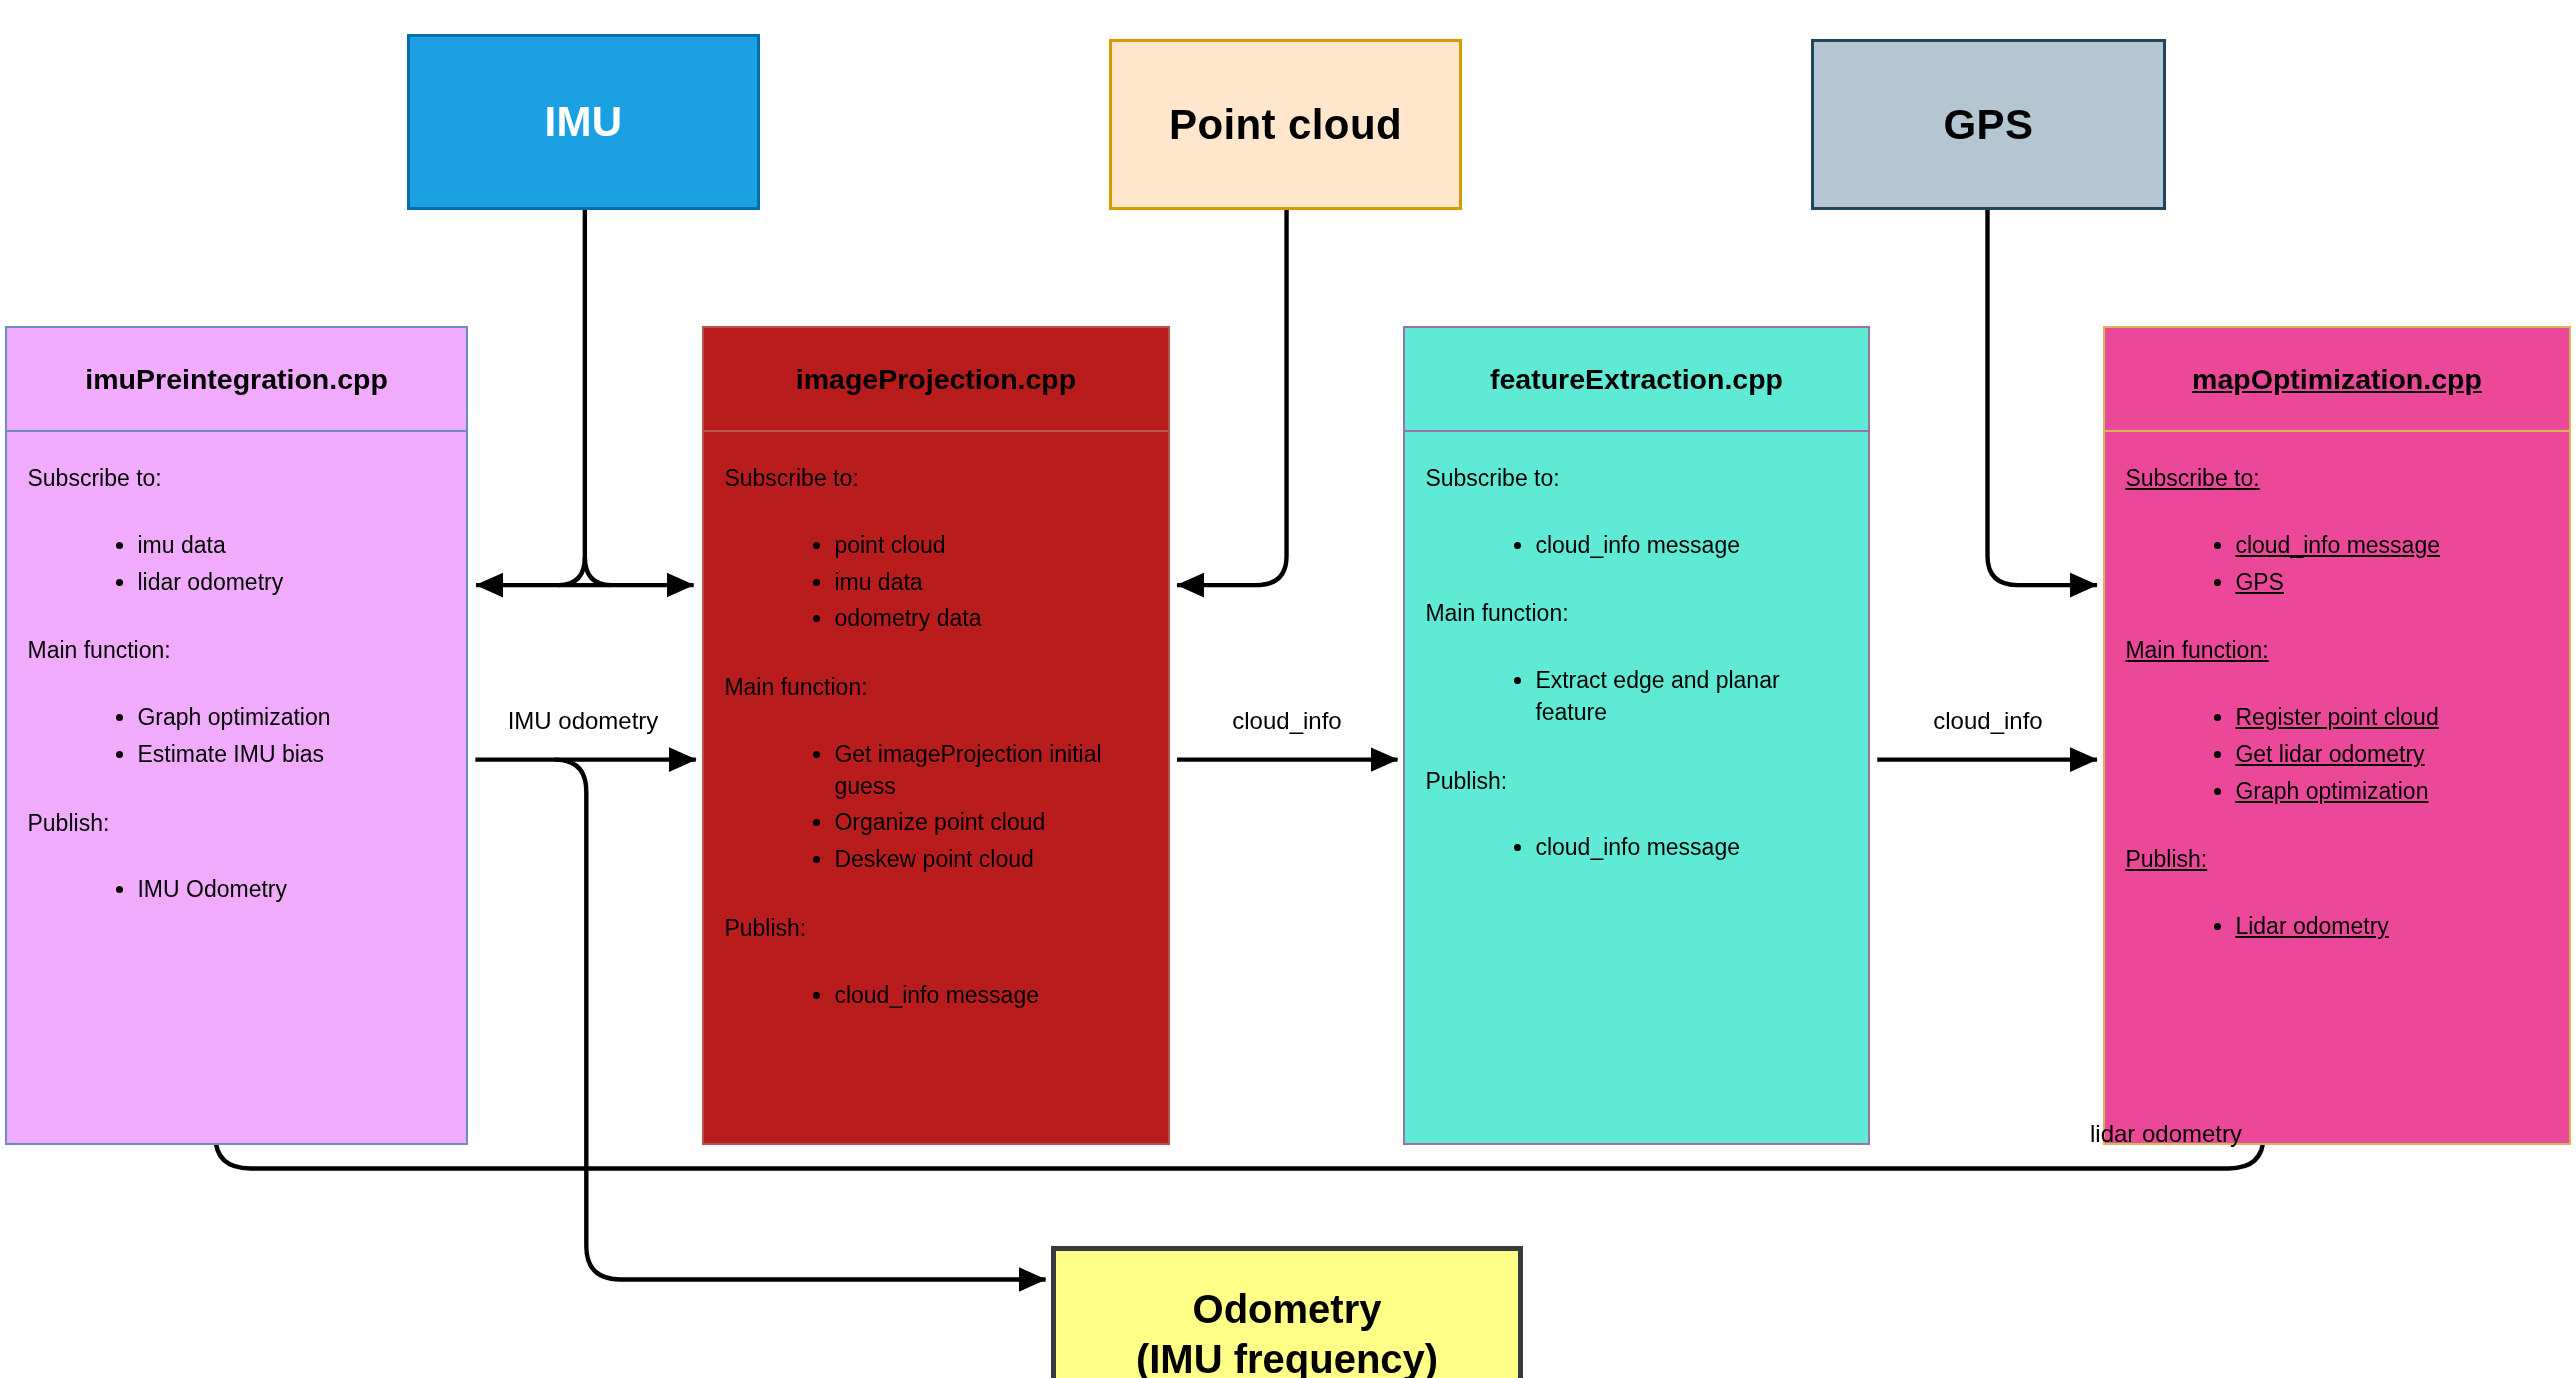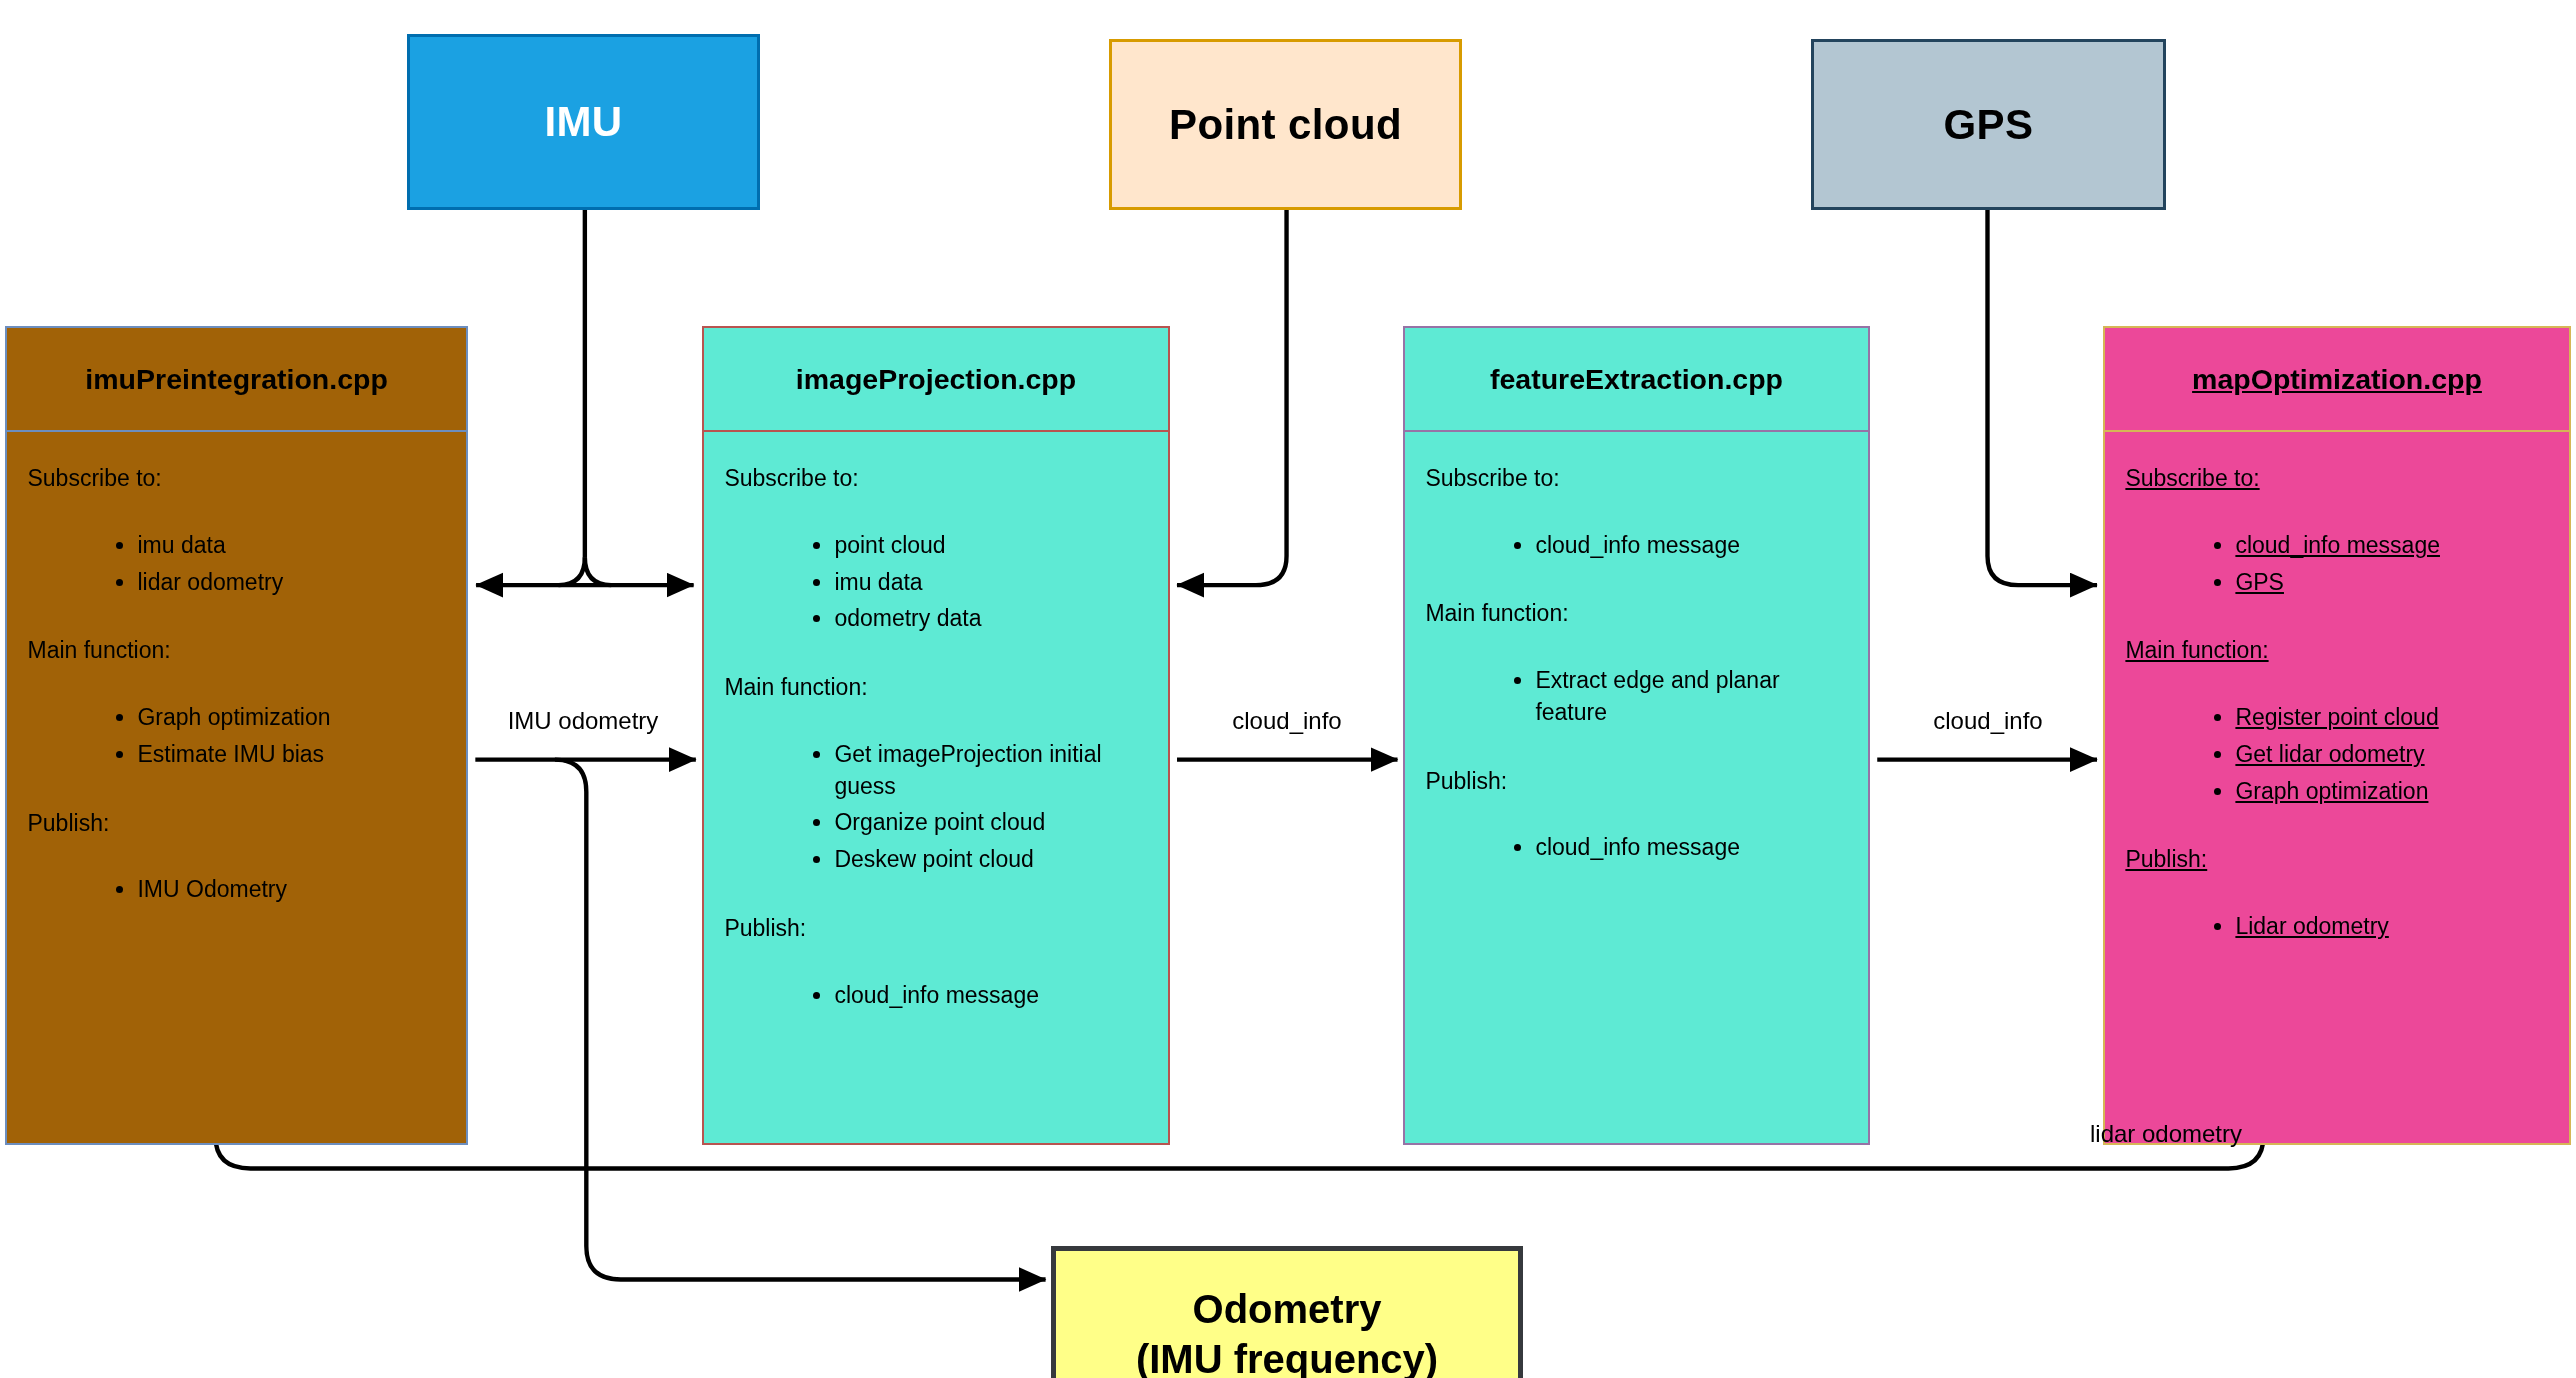--- a/index.html
+++ b/index.html
@@ -140,40 +140,40 @@
   <div class="node source-box" id="imu-box" style="background: rgb(27, 161, 226); border-color: rgb(0, 110, 175); color: rgb(255, 255, 255);">
     <span>IMU</span>
   </div>
   <div class="node source-box" id="pointcloud-box" style="background: rgb(255, 230, 204); border-color: rgb(215, 155, 0); color: rgb(0, 0, 0);">
     <span>Point cloud</span>
   </div>
   <div class="node source-box" id="gps-box" style="background: rgb(179, 198, 210); border-color: rgb(35, 68, 93); color: rgb(0, 0, 0);">
     <span>GPS</span>
   </div>
 
-  <div class="node module-box" id="module-0" style="background: #a16207; border-color: rgb(108, 142, 191);">
+  <div class="node module-box" id="module-0" style="background: #f0abfc; border-color: rgb(108, 142, 191);">
     <div class="module-title" style="border-bottom-color: rgb(108, 142, 191);">imuPreintegration.cpp</div>
     <div class="module-body">
         <p class="sec-label">Subscribe to:</p>
         <ul>
           <li>imu data</li>
           <li>lidar odometry</li>
         </ul>
         <p class="sec-label">Main function:</p>
         <ul>
           <li>Graph optimization</li>
           <li>Estimate IMU bias</li>
         </ul>
         <p class="sec-label">Publish:</p>
         <ul>
           <li>IMU Odometry</li>
         </ul>
       </div>
   </div>
-  <div class="node module-box" id="module-1" style="background: #5eead4; border-color: rgb(184, 84, 80);">
+  <div class="node module-box" id="module-1" style="background: #b91c1c; border-color: rgb(184, 84, 80);">
     <div class="module-title" style="border-bottom-color: rgb(184, 84, 80);">imageProjection.cpp</div>
     <div class="module-body">
         <p class="sec-label">Subscribe to:</p>
         <ul>
           <li>point cloud</li>
           <li>imu data</li>
           <li>odometry data</li>
         </ul>
         <p class="sec-label">Main function:</p>
         <ul>

